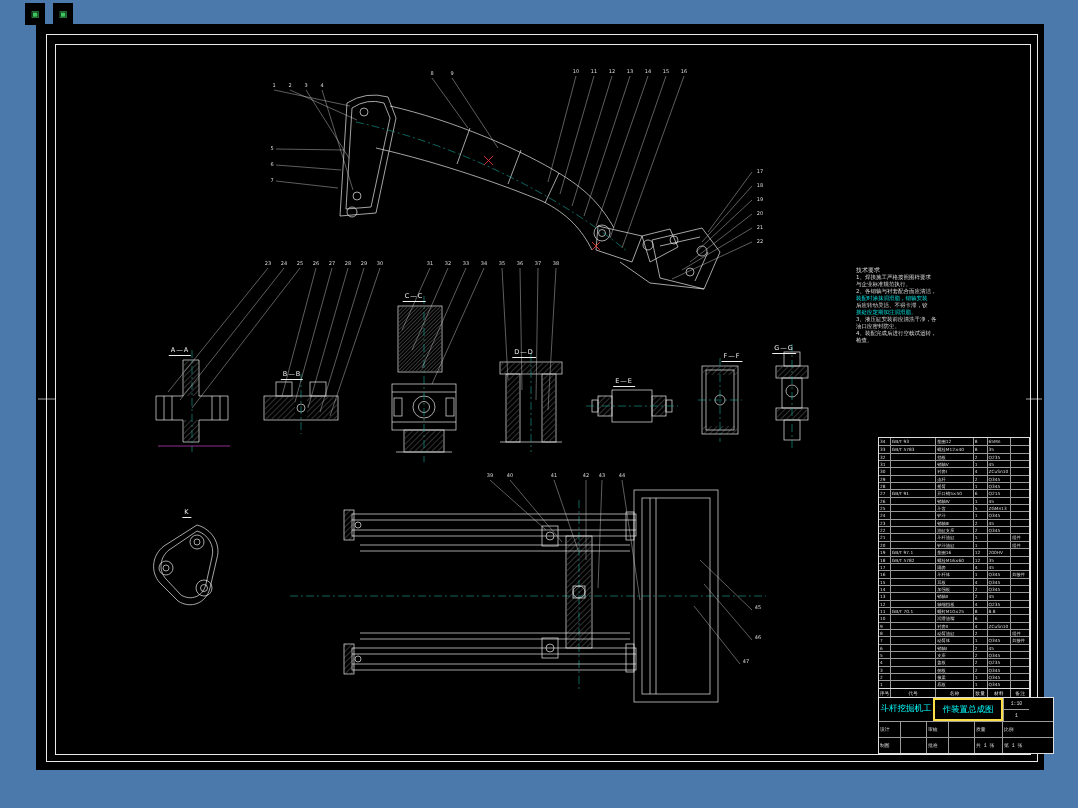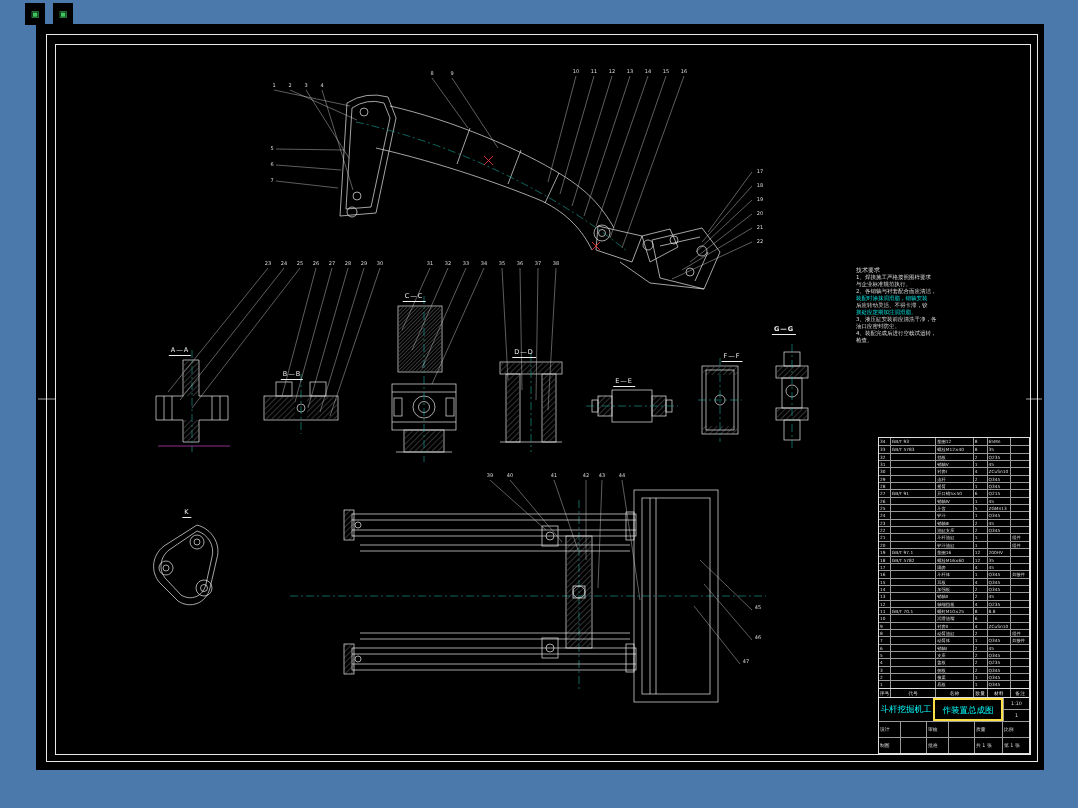--- a/index.html
+++ b/index.html
@@ -26,22 +26,22 @@
   .notes .title{font-size:6px;margin-bottom:1px;}
   .notes .cy{color:#00e4e4;}
   .bom{position:absolute;left:878px;top:437px;width:152px;border:1px solid #ddd;color:#ddd;box-sizing:border-box;background:#000;}
   .bom-row{display:flex;height:7.35px;border-top:.5px solid #9a9a9a;box-sizing:border-box;}
   .bom-row:first-child{border-top:none;}
   .bom-cell{border-right:.5px solid #9a9a9a;font-size:4.3px;line-height:7px;overflow:hidden;
             white-space:nowrap;padding-left:1px;box-sizing:border-box;}
   .bom-cell:last-child{border-right:none;}
   .bom-header .bom-row{height:10px;border-top:1px solid #ddd;}
   .bom-header .bom-cell{font-size:4.8px;line-height:10px;text-align:center;padding-left:0;}
-  .titleblock{position:absolute;left:878px;top:697px;width:152px;height:57px;border:1px solid #ddd;
-              box-sizing:border-box;color:#ddd;background:#000;}
+  .titleblock{position:absolute;left:878px;top:697px;width:176px;height:57px;border:1px solid #ddd;
+              box-sizing:border-box;color:#ddd;background:#000;font-family:Liberation Mono, monospace;}
   .tb-titlerow{display:flex;height:23px;box-sizing:border-box;}
   .tb-left{width:54px;color:#00ffff;font-size:8.5px;line-height:23px;text-align:center;overflow:hidden;white-space:nowrap;}
   .tb-box{width:70px;border:2px solid #fde047;box-sizing:border-box;color:#00ffff;font-size:8.5px;
           line-height:20px;text-align:center;overflow:hidden;white-space:nowrap;}
   .tb-side{width:26px;display:flex;flex-direction:column;border-left:.5px solid #9a9a9a;box-sizing:border-box;}
   .tb-side div{flex:1;font-size:4.8px;line-height:11px;text-align:center;border-bottom:.5px solid #9a9a9a;box-sizing:border-box;}
   .tb-side div:last-child{border-bottom:none;}
   .tb-row{display:flex;height:16px;border-top:.5px solid #9a9a9a;box-sizing:border-box;}
   .tb-cell{border-right:.5px solid #9a9a9a;font-size:4.8px;line-height:15px;overflow:hidden;
            white-space:nowrap;padding-left:1px;box-sizing:border-box;}
@@ -339,21 +339,21 @@
     <span class="callout" style="left: 758px; top: 640px;">46</span>
     <span class="callout" style="left: 746px; top: 664px;">47</span>
   </div>
 <div id="vlabel-layer">
     <span class="vlabel" style="left: 180px; top: 347px;">A—A</span>
     <span class="vlabel" style="left: 292px; top: 371px;">B—B</span>
     <span class="vlabel" style="left: 414px; top: 293px;">C—C</span>
     <span class="vlabel" style="left: 524px; top: 349px;">D—D</span>
     <span class="vlabel" style="left: 624px; top: 378px;">E—E</span>
     <span class="vlabel" style="left: 732px; top: 353px;">F—F</span>
-    <span class="vlabel" style="left: 784px; top: 326px; font-weight: bold;">G—G</span>
+    <span class="vlabel" style="left: 784px; top: 345px;">G—G</span>
     <span class="vlabel" style="left: 187px; top: 509px;">K</span>
   </div>
 
 <div class="notes">
   <div class="title">技术要求</div>
   <div id="notes-lines">
       <div>1、焊接施工严格按照图样要求</div>
       <div>与企业标准规范执行。</div>
       <div>2、各销轴与衬套配合面应清洁，</div>
       <div class="cy">装配时涂抹润滑脂，销轴安装</div>

